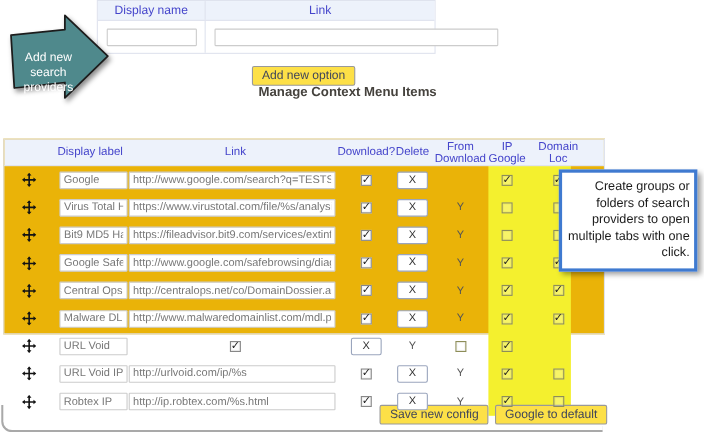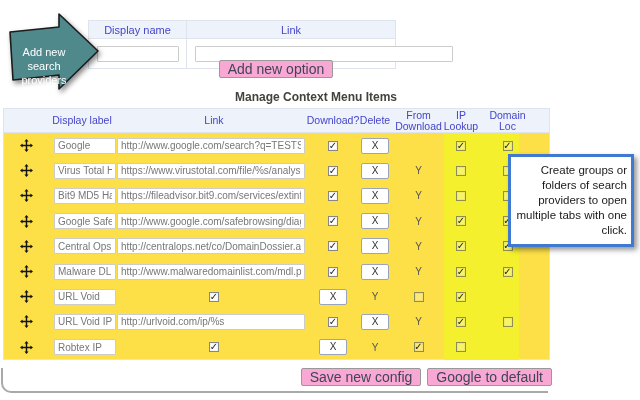--- a/index.html
+++ b/index.html
@@ -23,21 +23,21 @@
   
   .arrow-wrap{position:absolute;left:2px;top:6px;width:100px;height:88px;z-index:4;}
   .arrow-wrap svg{filter:drop-shadow(2px 3px 2.5px rgba(0,0,0,.45));}
   .arrow-text{
     position:absolute;left:4px;top:39px;width:76px;text-align:center;
     color:#fff;font-size:11px;line-height:14px;
   }
 
   
   .add-table{
-    position:absolute;left:88px;top:20px;width:308px;
+    position:absolute;left:88px;top:0;width:308px;
     border:1px solid var(--table-border);
   }
   .add-table .hdr{
     display:grid;grid-template-columns:97px 1fr;height:18px;
     background:var(--header-bg);border-bottom:1px solid var(--table-border);
   }
   .hcell{
     display:flex;align-items:center;justify-content:center;
     color:var(--accent-blue);font-size:11px;
   }
@@ -46,36 +46,36 @@
   .add-table .body .bcell{display:flex;align-items:center;}
   .add-table .body .bcell+.bcell{border-left:1px solid var(--table-border);}
   .inp{
     border:1px solid #ccc;height:16px;font-family:inherit;font-size:10px;
     color:#777;padding:0 3px;background:#fff;border-radius:1px;
   }
   .name-inp{width:82px;margin-left:8px;}
   .toplink-inp{width:258px;margin-left:8px;}
 
   .btn{
-    font-family:inherit;font-size:14px;color:var(--btn-text);
-    background:#f9a8d4;border:1px solid #999;border-radius:2px;
+    font-family:inherit;font-size:11px;color:var(--btn-text);
+    background:#fde047;border:1px solid #999;border-radius:2px;
     padding:1px 8px;height:18px;line-height:14px;
   }
   .add-btn-row{position:absolute;left:0;top:60px;width:552px;text-align:center;}
 
   
   .page-heading{
-    position:absolute;left:0;top:90px;width:632px;text-align:center;
+    position:absolute;left:0;top:76px;width:632px;text-align:center;
     font-weight:bold;font-size:12px;color:#45423d;
   }
 
   
   .menu-table{
-    position:absolute;left:3px;top:108px;width:547px;height:252px;
-    border:1px solid var(--table-border);background:#fde047;
+    position:absolute;left:3px;top:126px;width:547px;height:178px;
+    border:1px solid var(--table-border);background:#eab308;
   }
   .yellow-hl{
     position:absolute;left:440px;top:23px;width:75px;height:228px;
     background:var(--yellow);z-index:0;
   }
   .grid{display:grid;grid-template-columns:44px 68px 196px 42px 42px 45px 40px 53px 1fr;}
   .menu-table .hdr{
     position:relative;z-index:1;height:24px;
     background:var(--header-bg);border-bottom:1px solid var(--table-border);
   }
@@ -159,21 +159,21 @@
 <div class="menu-table">
   <div class="yellow-hl"></div>
 
   <div class="hdr grid">
     <div class="hcell"></div>
     <div class="hcell">Display label</div>
     <div class="hcell">Link</div>
     <div class="hcell">Download?</div>
     <div class="hcell">Delete</div>
     <div class="hcell">From Download</div>
-    <div class="hcell">IP Lookup</div>
+    <div class="hcell">IP Google</div>
     <div class="hcell">Domain Loc</div>
   </div>
 
   <div class="rows" id="rows">
   <div class="row grid">
     <div class="cell c-drag">
       <span class="drag">
         <svg width="13" height="13" viewBox="0 0 16 16">
           <path d="M8 0 L10.6 3.2 L8.9 3.2 L8.9 7.1 L12.8 7.1 L12.8 5.4 L16 8 L12.8 10.6 L12.8 8.9 L8.9 8.9 L8.9 12.8 L10.6 12.8 L8 16 L5.4 12.8 L7.1 12.8 L7.1 8.9 L3.2 8.9 L3.2 10.6 L0 8 L3.2 5.4 L3.2 7.1 L7.1 7.1 L7.1 3.2 L5.4 3.2 Z" fill="#141414"></path>
         </svg>
@@ -419,20 +419,23 @@
   <div class="row grid">
     <div class="cell c-drag">
       <span class="drag">
         <svg width="13" height="13" viewBox="0 0 16 16">
           <path d="M8 0 L10.6 3.2 L8.9 3.2 L8.9 7.1 L12.8 7.1 L12.8 5.4 L16 8 L12.8 10.6 L12.8 8.9 L8.9 8.9 L8.9 12.8 L10.6 12.8 L8 16 L5.4 12.8 L7.1 12.8 L7.1 8.9 L3.2 8.9 L3.2 10.6 L0 8 L3.2 5.4 L3.2 7.1 L7.1 7.1 L7.1 3.2 L5.4 3.2 Z" fill="#141414"></path>
         </svg>
       </span>
     </div>
     <div class="cell c-label">
       <input class="inp label-inp" value="Robtex IP" style="">
+    </div>
+    <div class="cell c-link">
+      <input class="inp link-inp" value="http://ip.robtex.com/%s.html" style="">
     </div>
     <div class="cell c-en">
       <span class="cb checked"></span>
     </div>
     <div class="cell c-del">
       <button class="xbtn">X</button>
     </div>
     <div class="cell c-from">
       <span class="fromdl">Y</span>
     </div>

